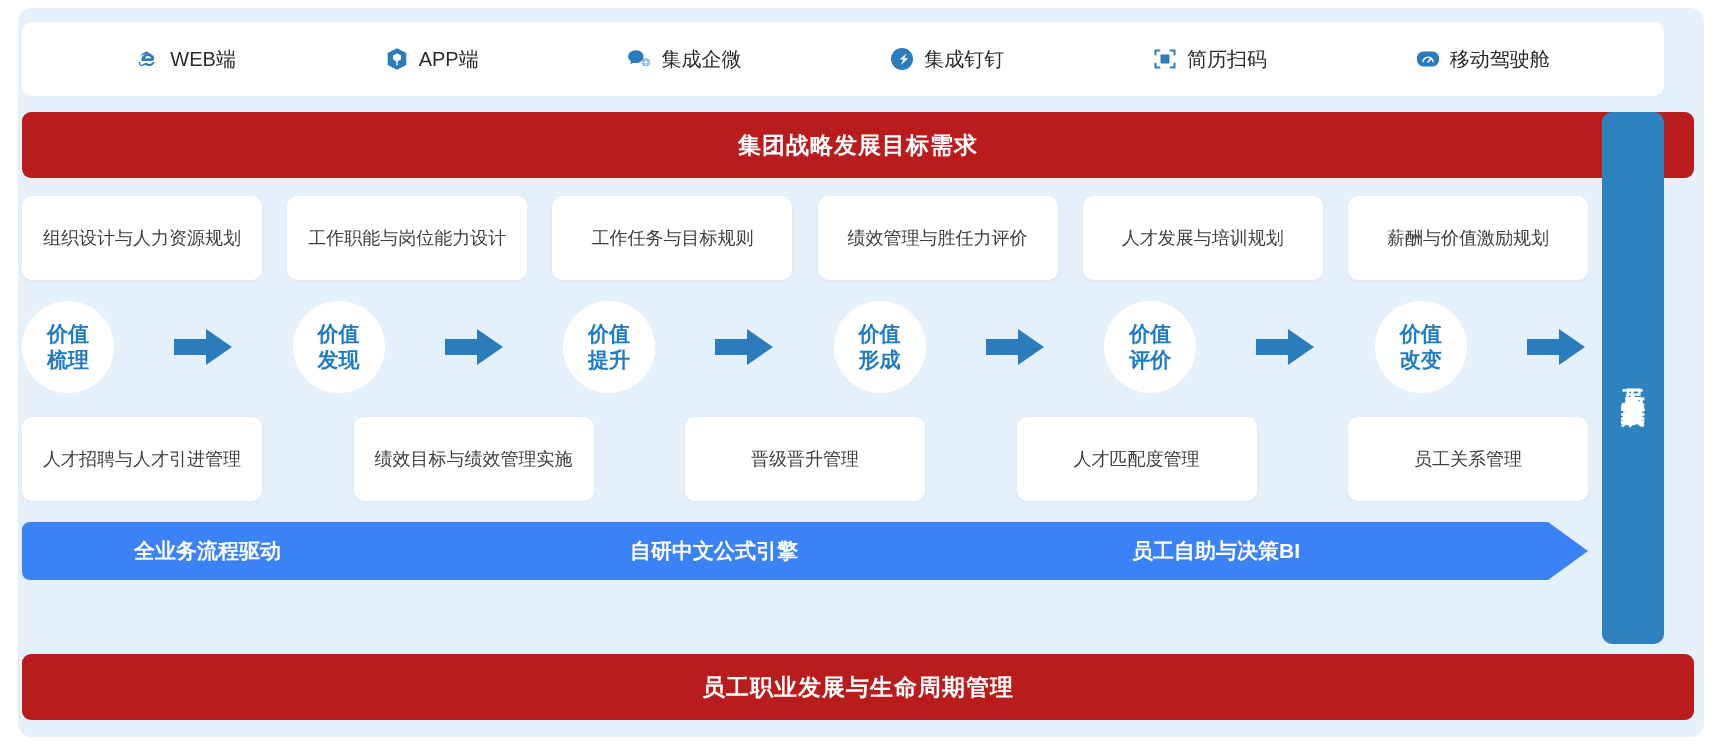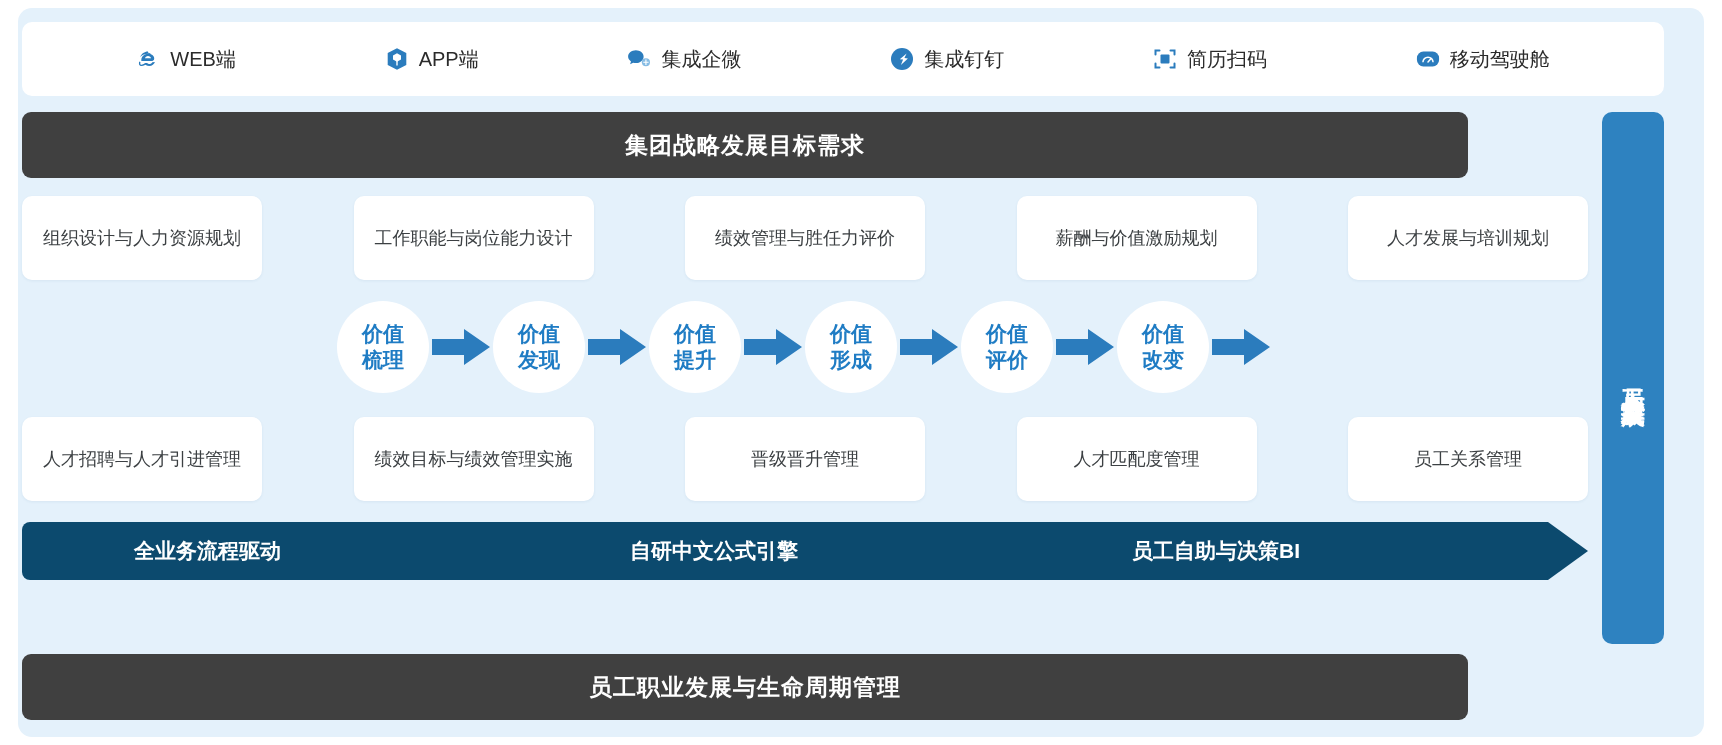--- a/index.html
+++ b/index.html
@@ -66,22 +66,22 @@
     position: absolute;
     left: 22px;
     top: 112px;
     width: 1566px;
     height: 576px;
   }
 
   .band {
     position: absolute;
     left: 0;
-    width: 1446px;
-    background: #404040;
+    width: 1672px;
+    background: #b91c1c;
     border-radius: 9px;
     color: #ffffff;
     font-size: 23px;
     font-weight: bold;
     display: flex;
     align-items: center;
     justify-content: center;
     letter-spacing: 1px;
   }
   .band-top { top: 0; height: 66px; }
@@ -117,21 +117,21 @@
 
   
   .chainrow {
     position: absolute;
     left: 0;
     top: 180px;
     width: 1566px;
     height: 110px;
     display: flex;
     align-items: center;
-    justify-content: center;
+    justify-content: space-between;
   }
   .chain-node {
     width: 92px;
     height: 92px;
     flex: 0 0 92px;
     border-radius: 50%;
     background: #ffffff;
     color: #1f7cc4;
     font-size: 21px;
     font-weight: bold;
@@ -152,21 +152,21 @@
     justify-content: center;
   }
 
   
   .driver {
     position: absolute;
     left: 0;
     top: 410px;
     width: 1566px;
     height: 58px;
-    background: #0c4a6e;
+    background: #3b82f6;
     border-radius: 8px 0 0 8px;
     clip-path: polygon(0 0, calc(100% - 40px) 0, 100% 50%, calc(100% - 40px) 100%, 0 100%);
     display: flex;
     align-items: center;
     color: #ffffff;
     font-size: 21px;
     font-weight: bold;
   }
   .driver-item {
     position: absolute;
@@ -276,23 +276,24 @@
 
   <div class="mainwrap">
 
     <div class="band band-top">
       <span>集团战略发展目标需求</span>
     </div>
 
     <div class="cardrow cardrow-top">
       <div class="card">组织设计与人力资源规划</div>
       <div class="card">工作职能与岗位能力设计</div>
+      <div class="card">工作任务与目标规则</div>
       <div class="card">绩效管理与胜任力评价</div>
+      <div class="card">人才发展与培训规划</div>
       <div class="card">薪酬与价值激励规划</div>
-      <div class="card">人才发展与培训规划</div>
     </div>
 
     <div class="chainrow">
 
       <div class="chain-node">
         <span>价值</span>
         <span>梳理</span>
       </div>
       <div class="chain-arrow">
         <svg width="62" height="44" viewBox="0 0 62 44">

